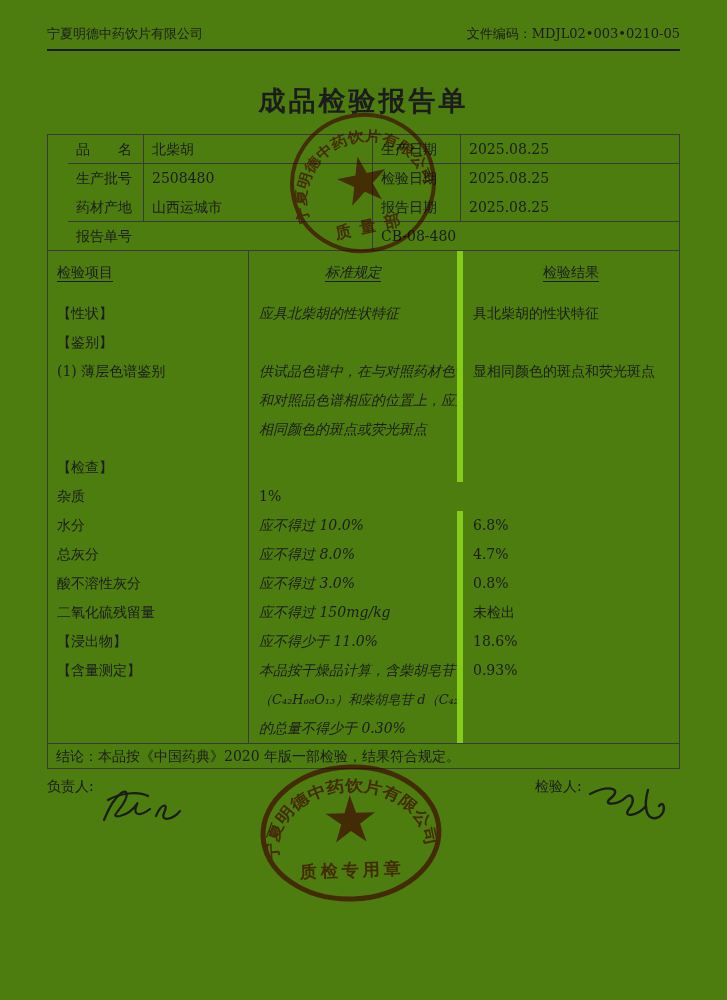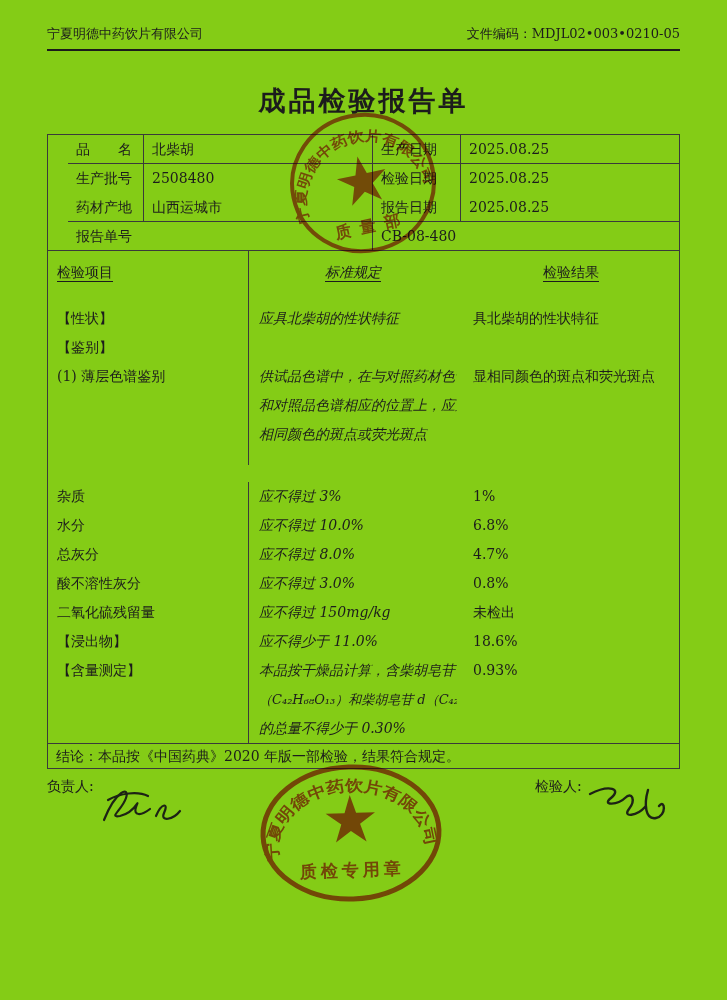--- a/index.html
+++ b/index.html
@@ -1,19 +1,19 @@
 <!DOCTYPE html>
 <html><head>
 <meta charset="utf-8">
 <style>
   * { margin:0; padding:0; box-sizing:border-box; }
   html,body { background:#e8e8e8; }
   .sheet {
     position:relative; width:727px; height:1000px; margin:0 auto;
-    background:#84cc16; overflow:hidden;
+    background:#4d7c0f; overflow:hidden;
     font-family:"DejaVu Serif","Liberation Serif",serif;
     color:#1c1c1c;
   }
   .content { position:absolute; left:47px; top:0; width:633px; }
 
   
   .doc-header { margin-top:25px; display:flex; justify-content:space-between; font-size:13px; }
   .rule { margin-top:6px; border-top:2.5px solid #1b1b1b; }
   .report-title { margin-top:32px; text-align:center; font-size:27px; font-weight:bold; letter-spacing:3px; }
 
@@ -139,27 +139,27 @@
         <div class="c3">显相同颜色的斑点和荧光斑点</div>
       </div>
 
       <div class="irow h28s">
           <div class="c1"></div>
           <div class="c2"></div>
           <div class="c3"></div>
         </div>
 
       <div class="irow h29">
+        <div class="c1">【检查】</div>
         <div class="c2"></div>
           <div class="c3"></div>
       </div>
 
       <div class="irow h29">
         <div class="c1">杂质</div>
-        <div class="c2">应不得过 3%</div>
         <div class="c3">1%</div>
       </div>
       <div class="irow h29">
         <div class="c1">水分</div>
         <div class="c2">应不得过 10.0%</div>
         <div class="c3">6.8%</div>
       </div>
       <div class="irow h29">
         <div class="c1">总灰分</div>
         <div class="c2">应不得过 8.0%</div>

